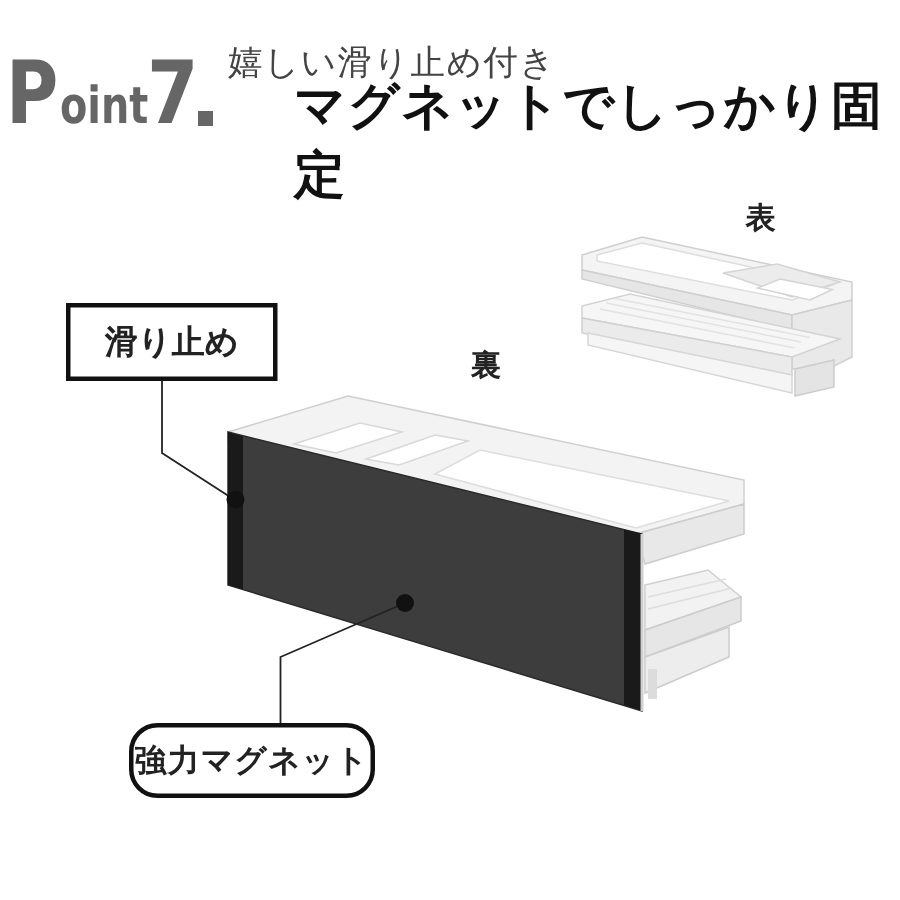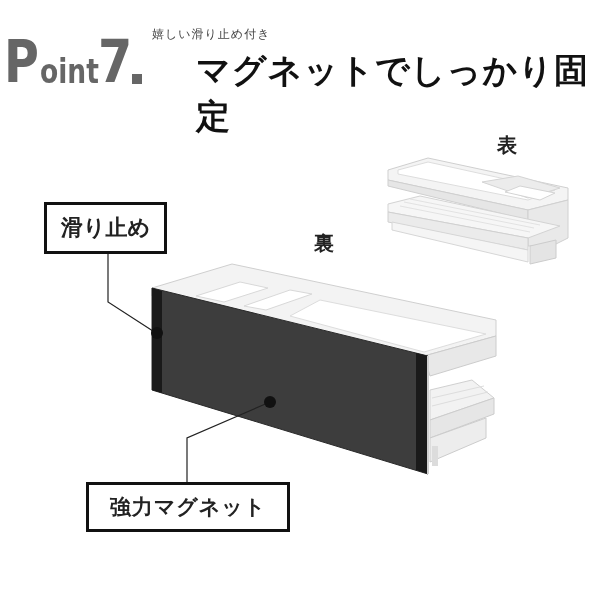--- a/index.html
+++ b/index.html
@@ -10,31 +10,31 @@
   .point-logo {
     position: absolute; left: 4px; top: 32px; height: 56px;
     display: flex; align-items: flex-end; color: #666666;
     font-family: "DejaVu Sans", sans-serif; font-weight: bold;
   }
   .point-P { font-size: 58px; line-height: 52px; letter-spacing: -2px; transform: scaleX(0.82); transform-origin: left bottom; display: inline-block; width: 36px; }
   .point-oint { font-size: 34px; line-height: 34px; transform: scaleX(0.78); transform-origin: left bottom; display: inline-block; width: 52px; margin-left: 0px; }
   .point-num { font-size: 58px; line-height: 52px; transform: scaleX(0.85); transform-origin: left bottom; display: inline-block; margin-left: 6px; width: 30px; }
   .point-dot { width: 10px; height: 10px; background: #666666; display: inline-block; margin-left: 4px; margin-bottom: 4px; }
   .subtitle {
-    position: absolute; left: 152px; top: 26px; font-size: 12px; color: #444444; letter-spacing: 1px;
+    position: absolute; left: 152px; top: 26px; font-size: 23px; color: #444444; letter-spacing: 1px;
   }
   .title {
     position: absolute; left: 148px; top: 48px; font-size: 34px; font-weight: bold; color: #111111; letter-spacing: 1px; margin-left: 48px;
   }
   .label-box {
     position: absolute; border: 3px solid #111; background: #fff; font-weight: bold; color: #222;
     display: flex; align-items: center; justify-content: center; box-sizing: border-box;
   }
-  .label-slip { left: 44px; top: 202px; width: 123px; height: 52px; font-size: 22px; }
-  .label-magnet { left: 86px; top: 482px; width: 204px; height: 50px; font-size: 21px; letter-spacing: 1px; }
+  .label-slip { left: 44px; top: 202px; width: 141px; height: 52px; font-size: 22px; }
+  .label-magnet { left: 86px; top: 482px; width: 164px; height: 50px; font-size: 21px; letter-spacing: 1px; border-radius: 19px; }
   .side-label { position: absolute; font-weight: bold; font-size: 20px; color: #222; }
   .label-front { left: 497px; top: 132px; }
   .label-back { left: 314px; top: 230px; }
   svg.scene { position: absolute; left: 0; top: 0; }
 </style>
 </head>
 <body>
 
 <div class="point-logo">
   <span class="point-P">P</span>

